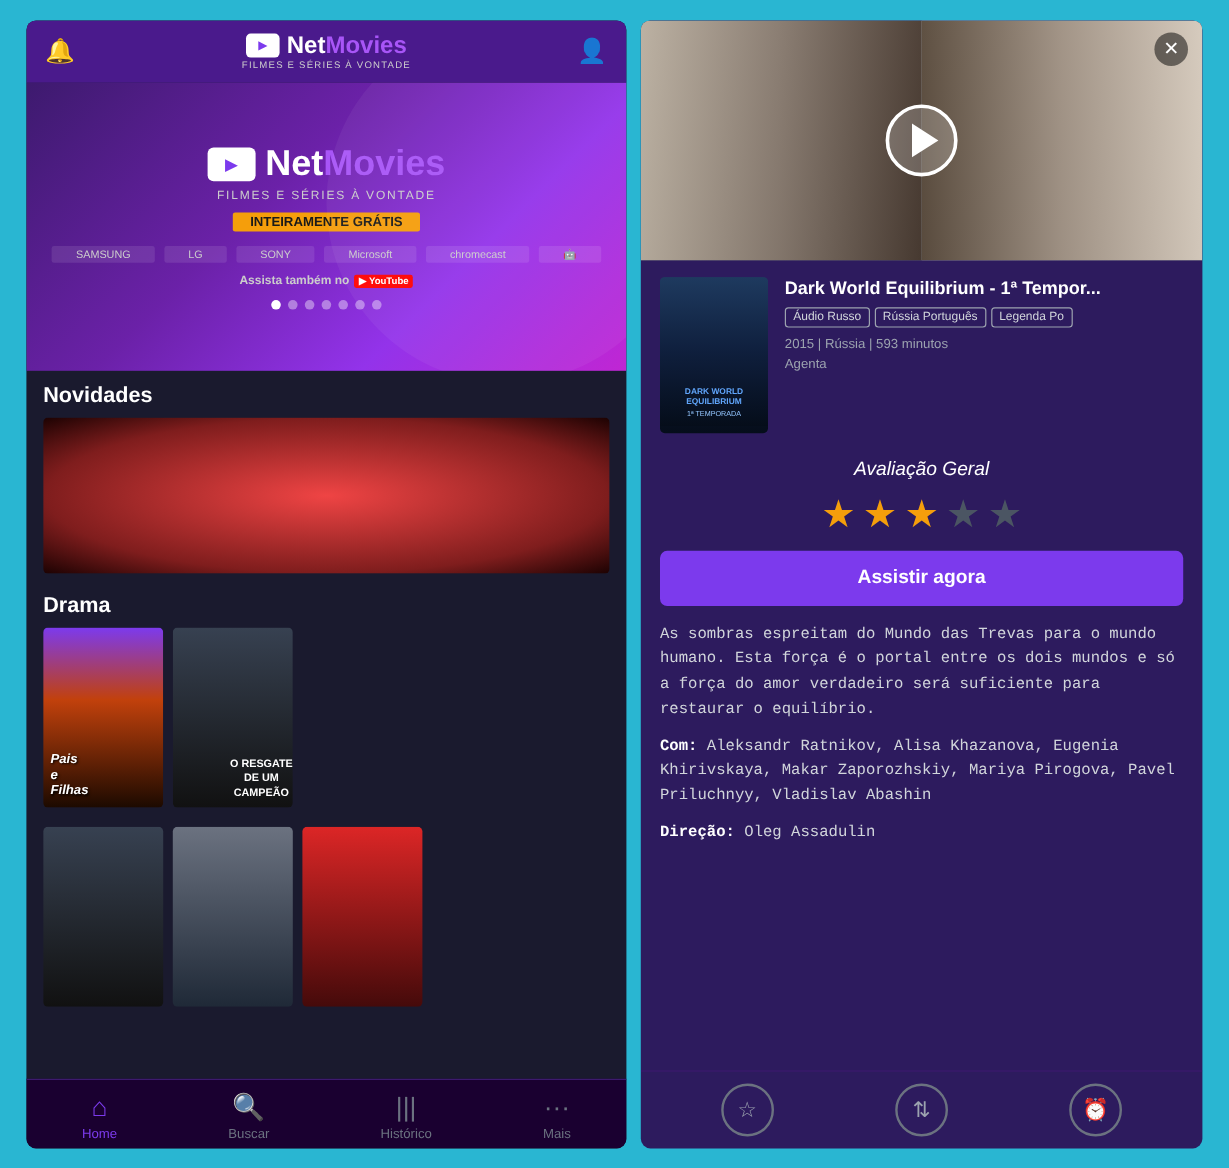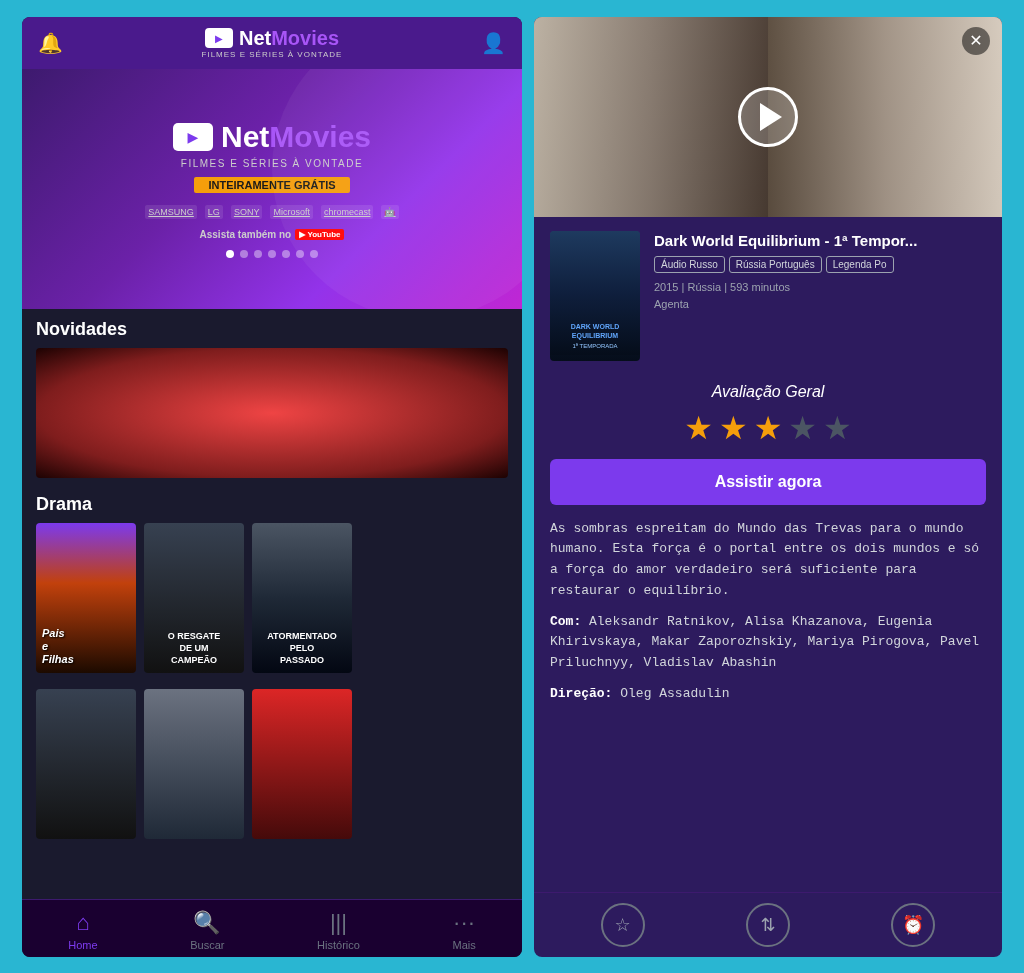--- a/index.html
+++ b/index.html
@@ -116,23 +116,22 @@
     .hero-brands {
       display: flex;
       gap: 8px;
       margin-top: 8px;
       align-items: center;
     }
     .brand-badge {
       font-size: 9px;
       color: #ccc;
       background: rgba(255,255,255,0.1);
-      padding: 2px 3px;
+      padding: 2px 20px;
       border-radius: 2px;
-      text-decoration: underline;
     }
     .hero-youtube {
       margin-top: 6px;
       font-size: 10px;
       color: #ccc;
       display: flex;
       align-items: center;
       gap: 4px;
       font-weight: bold;
     }
@@ -504,31 +503,26 @@
       <div class="section-title">Drama</div>
       <div class="movies-row">
 
         <div class="movie-card">
           <div class="poster-pais-content">
             <div class="poster-text-main">Pais<br>e<br>Filhas</div>
           </div>
         </div>
 
         <div class="movie-card" style="background:linear-gradient(to bottom,#1a1a1a,#111);">
-          <div style="width:100%;height:100%;background:linear-gradient(to bottom,#374151 0%,#111 100%);display:flex;flex-direction:column;align-items:center;justify-content:flex-end;padding-bottom:6px;">
+          <div style="width:100%;height:100%;background:linear-gradient(to bottom,#374151 0%,#111 100%);display:flex;flex-direction:column;align-items:flex-end;justify-content:flex-end;padding-bottom:6px;">
             <div style="font-size:9px;font-weight:bold;color:white;text-align:center;text-transform:uppercase;line-height:1.3;">O RESGATE<br>DE UM<br>CAMPEÃO</div>
           </div>
         </div>
 
 
-        <div class="movie-card" style="background:linear-gradient(to bottom,#374151,#0f172a);">
-          <div style="width:100%;height:100%;background:linear-gradient(to bottom,#4b5563 0%,#1f2937 50%,#030712 100%);display:flex;flex-direction:column;align-items:center;justify-content:flex-end;padding:6px;">
-            <div style="font-size:9px;font-weight:bold;color:white;text-align:center;line-height:1.3;">ATORMENTADO<br>PELO<br>PASSADO</div>
-          </div>
-        </div>
 
       </div>
     </div>
 
     <div class="section">
       <div class="movies-row">
         <div class="movie-card" style="background:linear-gradient(to bottom,#374151,#111);"></div>
         <div class="movie-card" style="background:linear-gradient(to bottom,#6b7280,#1f2937);"></div>
         <div class="movie-card" style="background:linear-gradient(to bottom,#dc2626,#450a0a);"></div>
       </div>

